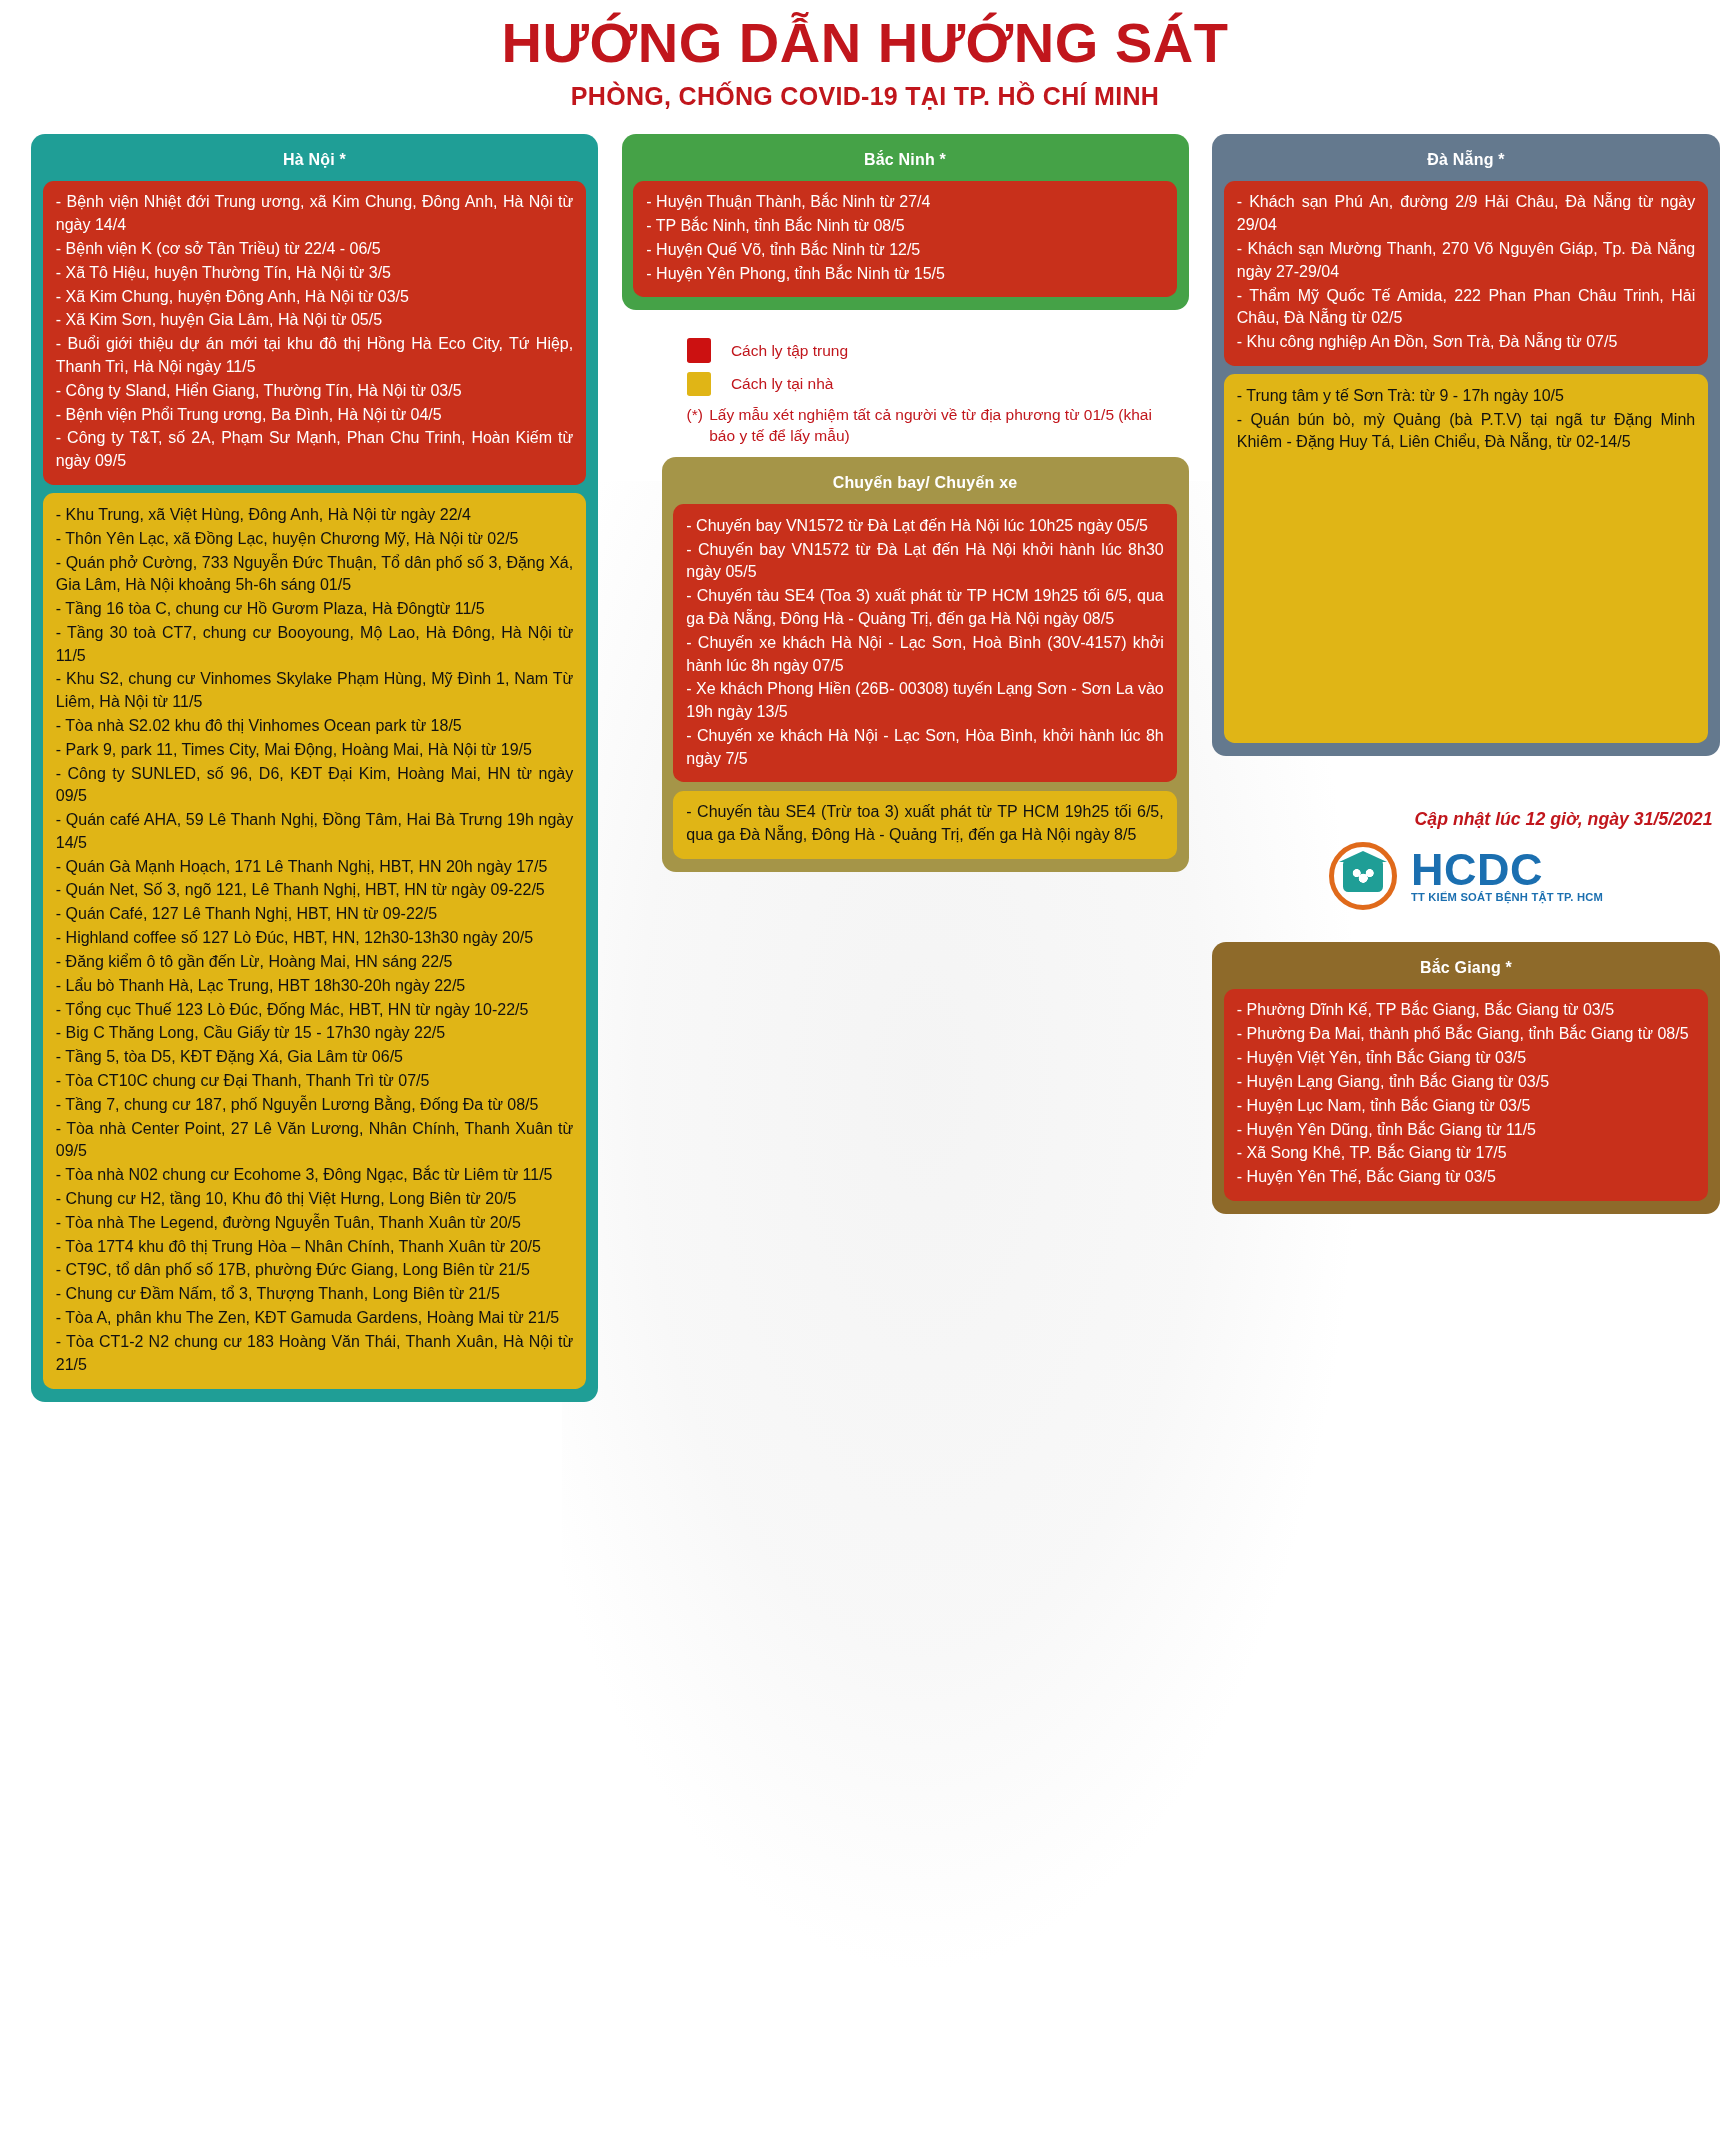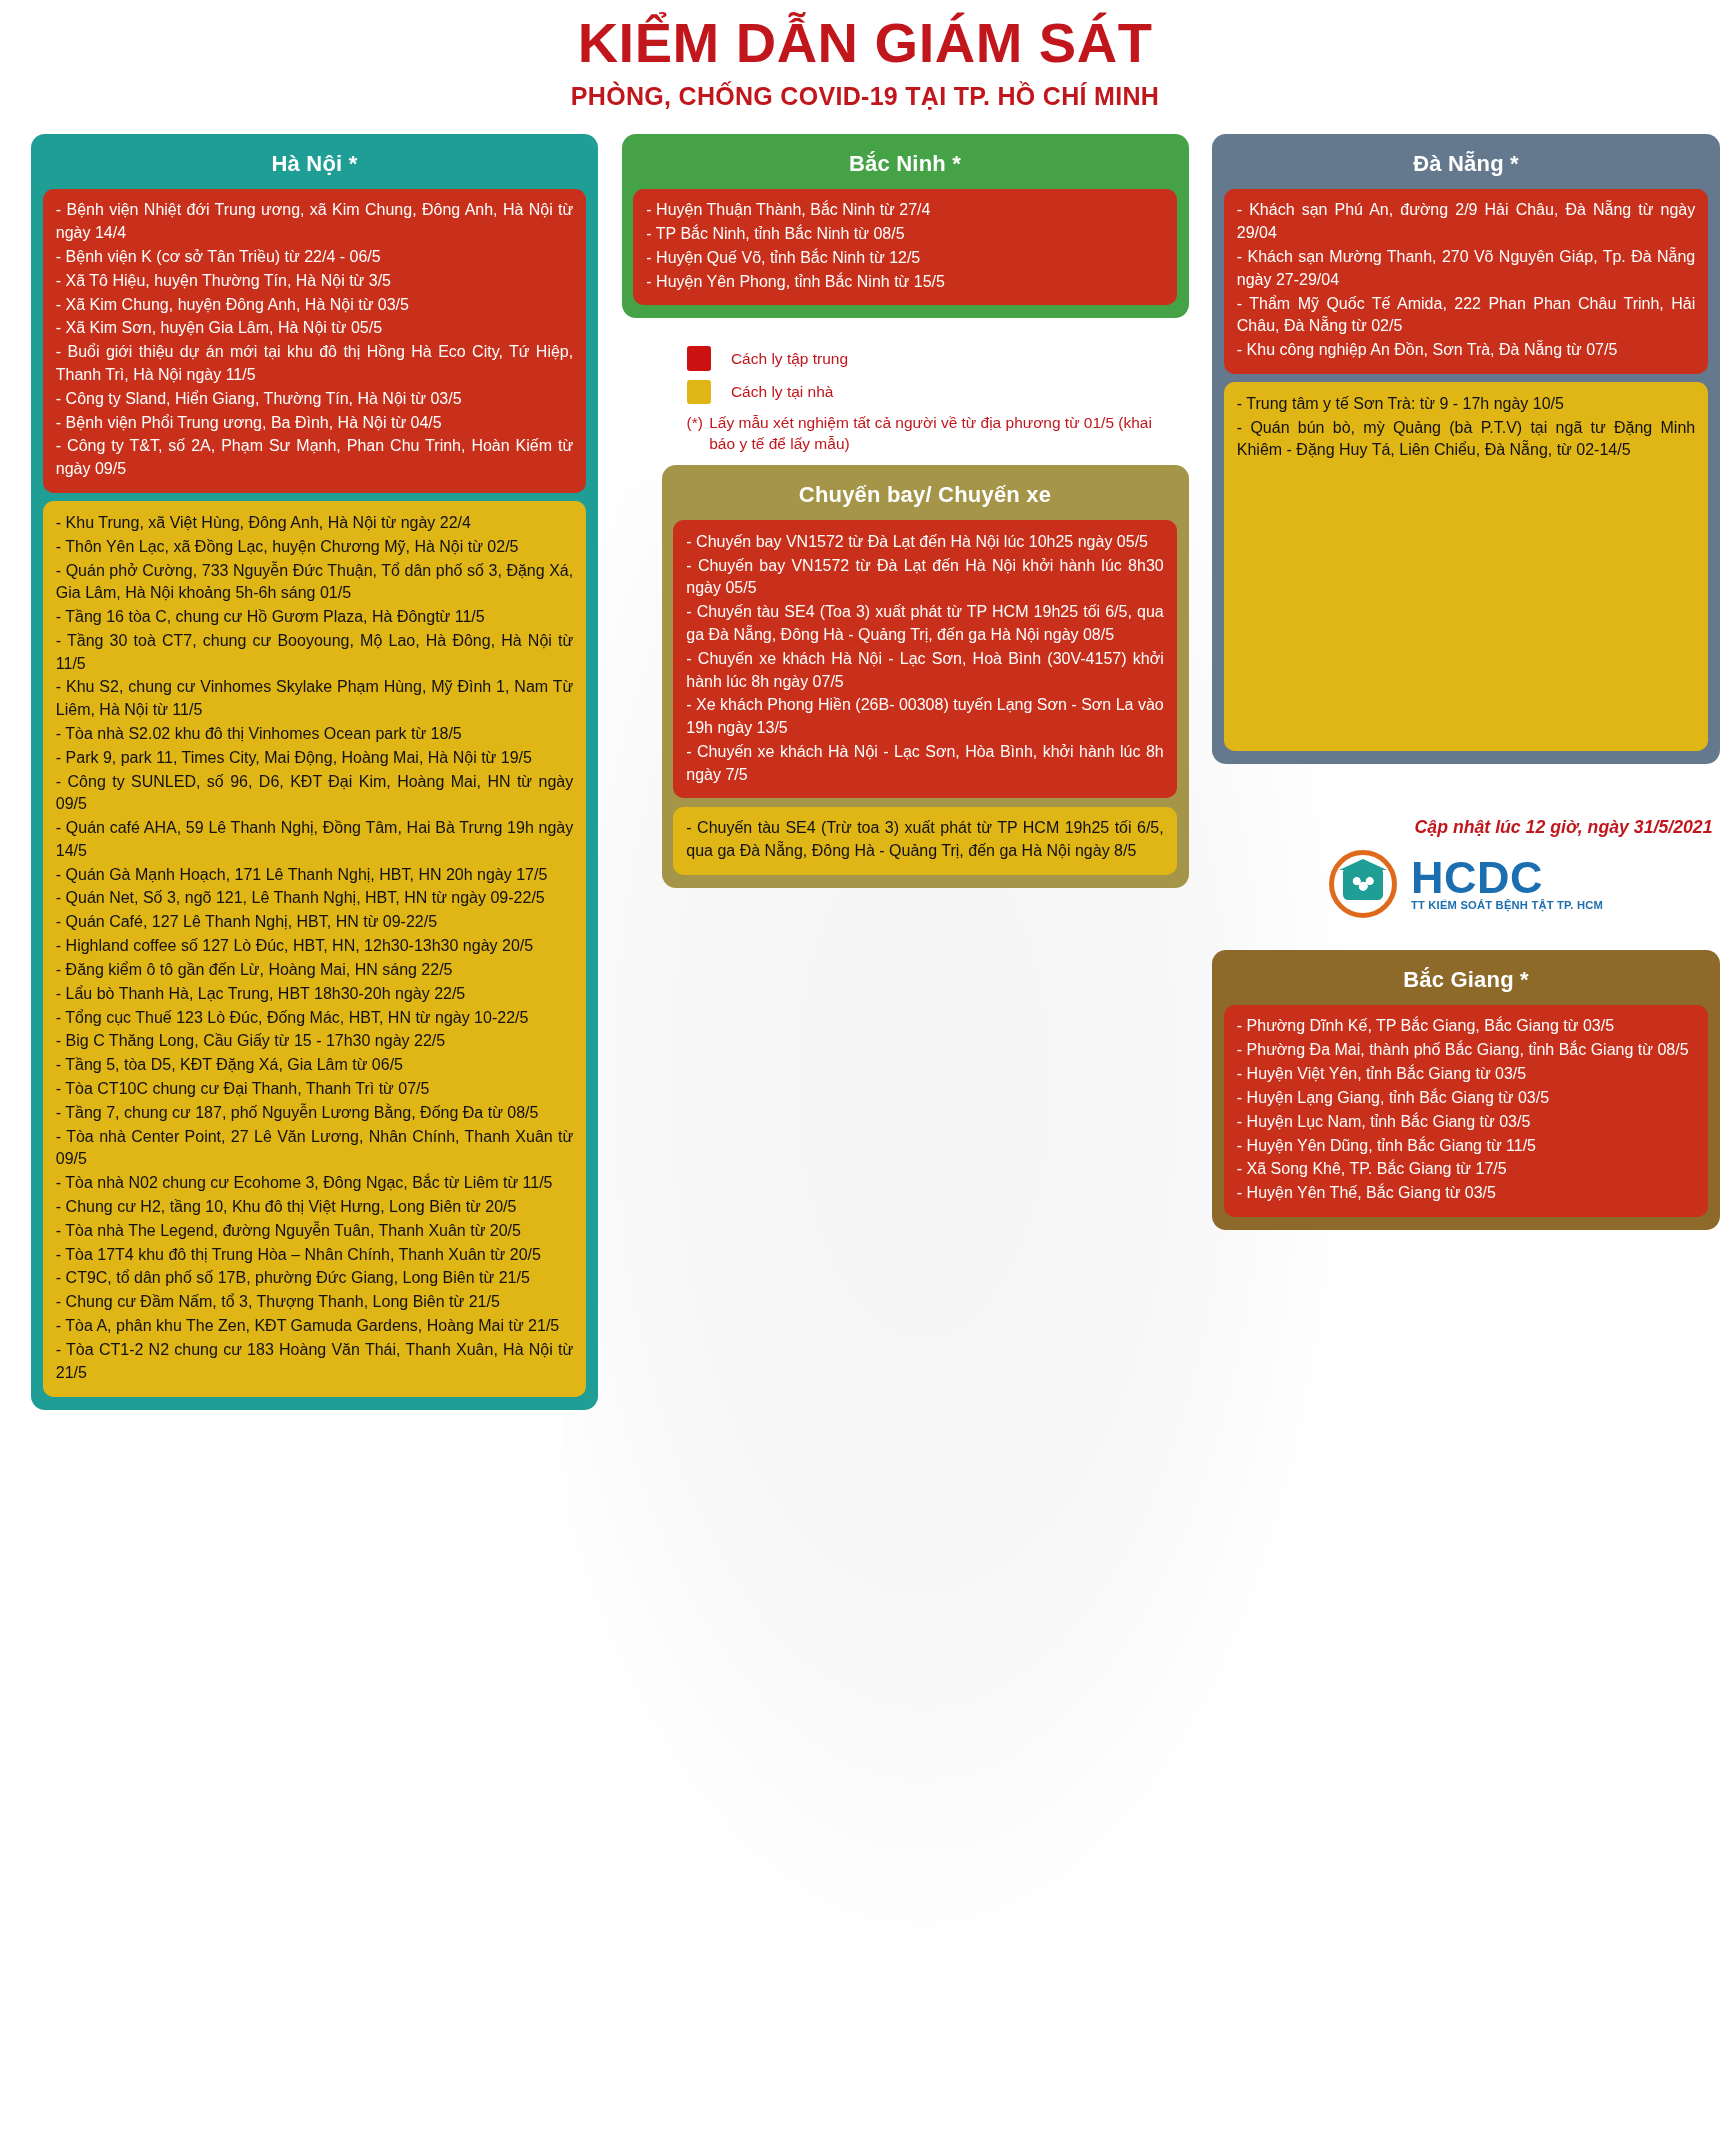--- a/index.html
+++ b/index.html
@@ -60,21 +60,21 @@
   }
   .card-hanoi  { background: #1f9e96; }
   .card-bacninh{ background: #45a247; }
   .card-danang { background: #64798e; }
   .card-flight { background: #a59548; margin-left: 40px; }
   .card-bacgiang { background: #8e6a2a; }
 
   .card-title {
     text-align: center;
     color: #ffffff;
-    font-size: 22px;
+    font-size: 16px;
     font-weight: 700;
     padding: 5.3px 0 11.8px 0;
     letter-spacing: 0.2px;
   }
 
   .block {
     border-radius: 10.7px;
     padding: 10.7px 13px 11.8px 13px;
     font-size: 16px;
     line-height: 1.42;
@@ -173,21 +173,21 @@
   .spacer-right { height: 53px; }
 </style>
 </head>
 <body>
 
 <div class="bg-map"></div>
 
 <div class="page">
 
   <div class="header">
-    <h1>KIỂM DẪN GIÁM SÁT</h1>
+    <h1>HƯỚNG DẪN HƯỚNG SÁT</h1>
     <h2>PHÒNG, CHỐNG COVID-19 TẠI TP. HỒ CHÍ MINH</h2>
   </div>
 
   <div class="columns">
 
     <div class="col-left">
       <div class="card card-hanoi">
         <div class="card-title">Hà Nội *</div>
 
         <div class="block block-red">

